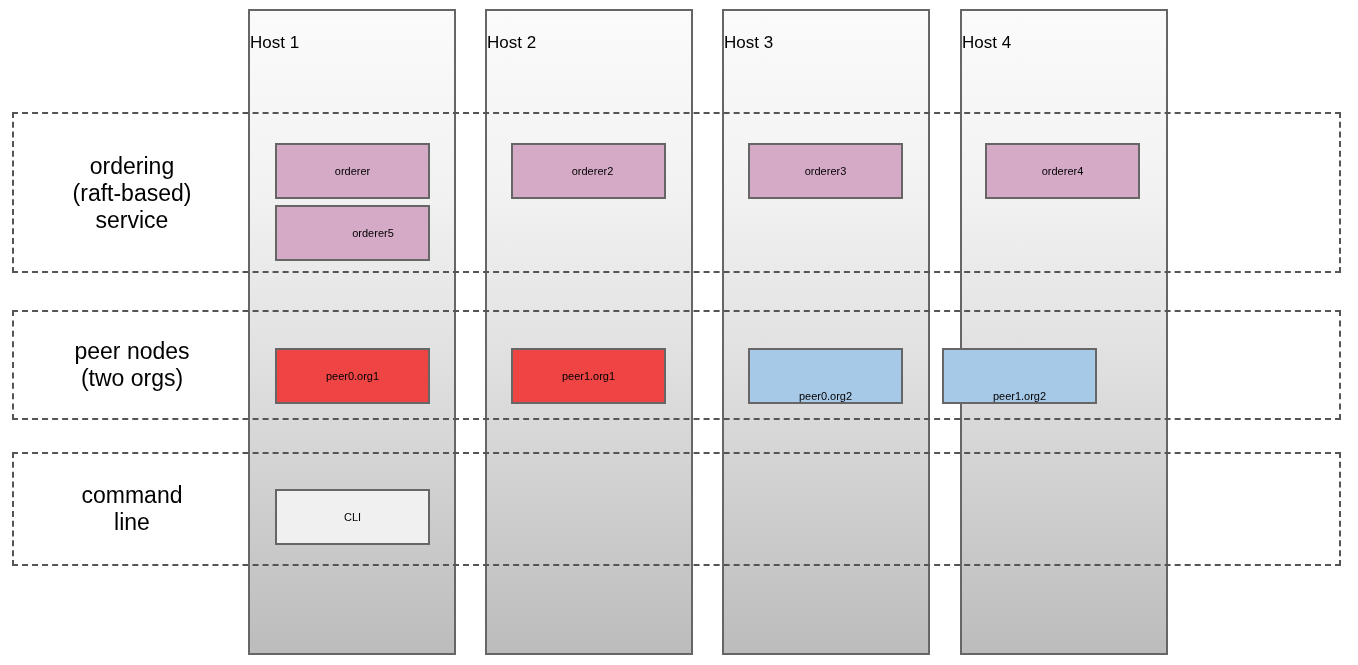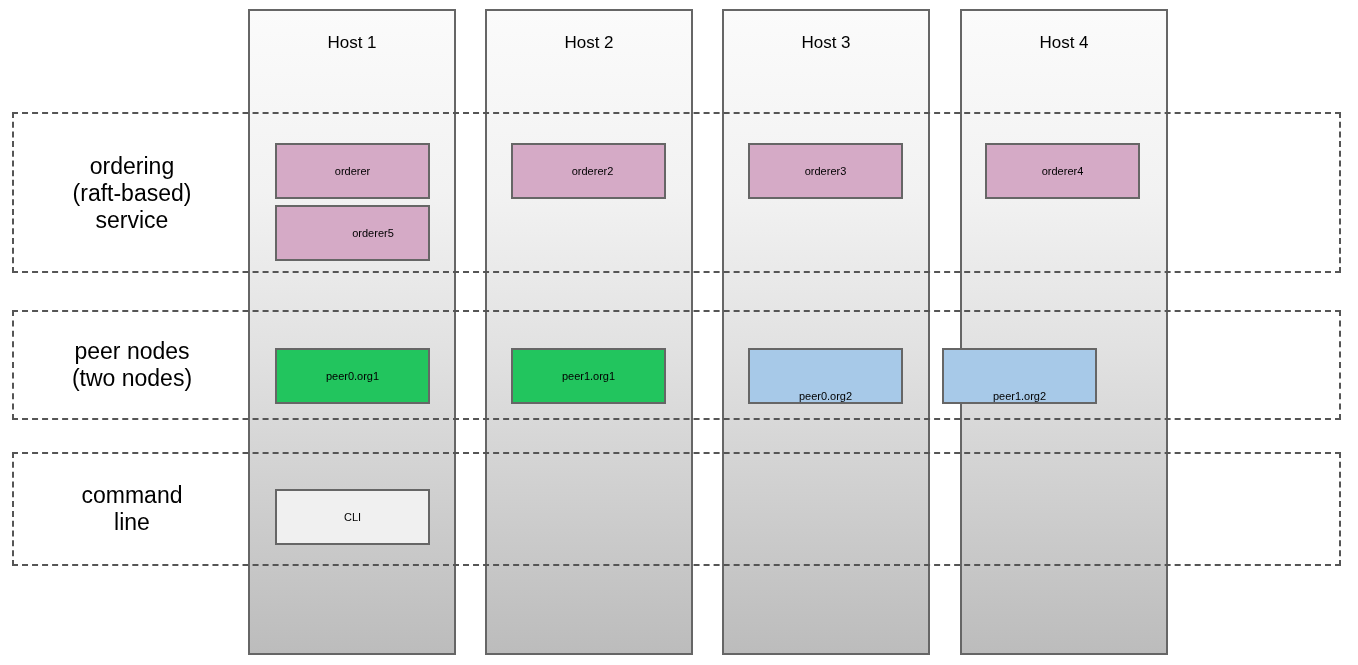--- a/index.html
+++ b/index.html
@@ -29,21 +29,20 @@
     border: 2px solid #666666;
     box-sizing: border-box;
     background: linear-gradient(to bottom, #fbfbfb 0%, #f2f2f2 28%, #e2e2e2 52%, #cfcfcf 76%, #bcbcbc 100%);
     z-index: 1;
   }
   .host-title {
     position: absolute;
     top: 22px;
     left: 0;
     width: 100%;
-    text-align: center;
     font-size: 17px;
     line-height: 20px;
     color: #000000;
   }
 
   
   .band {
     position: absolute;
     left: 12px;
     width: 1329px;
@@ -72,21 +71,21 @@
     box-sizing: border-box;
     border: 2px solid #666666;
     display: flex;
     align-items: center;
     justify-content: center;
     font-size: 11px;
     color: #000000;
     z-index: 3;
   }
   .node-orderer { background: #d5aac6; }
-  .node-org1    { background: #22c55e; text-align: right; }
+  .node-org1    { background: #ef4444; text-align: right; }
   .node-org2    { background: #a7c9e8; align-items: flex-end; }
   .node-cli     { background: #f0f0f0; }
 </style>
 </head>
 <body>
 
 <div id="diagram">
 
   <div class="host-column" style="left:248px;">
     <div class="host-title">Host 1</div>
@@ -105,21 +104,21 @@
     <div class="band-label">
       <div>ordering</div>
       <div>(raft-based)</div>
       <div>service</div>
     </div>
   </div>
 
   <div class="band" style="top:310px; height:110px;">
     <div class="band-label">
       <div>peer nodes</div>
-      <div>(two nodes)</div>
+      <div>(two orgs)</div>
     </div>
   </div>
 
   <div class="band" style="top:452px; height:114px;">
     <div class="band-label">
       <div>command</div>
       <div>line</div>
     </div>
   </div>
 

